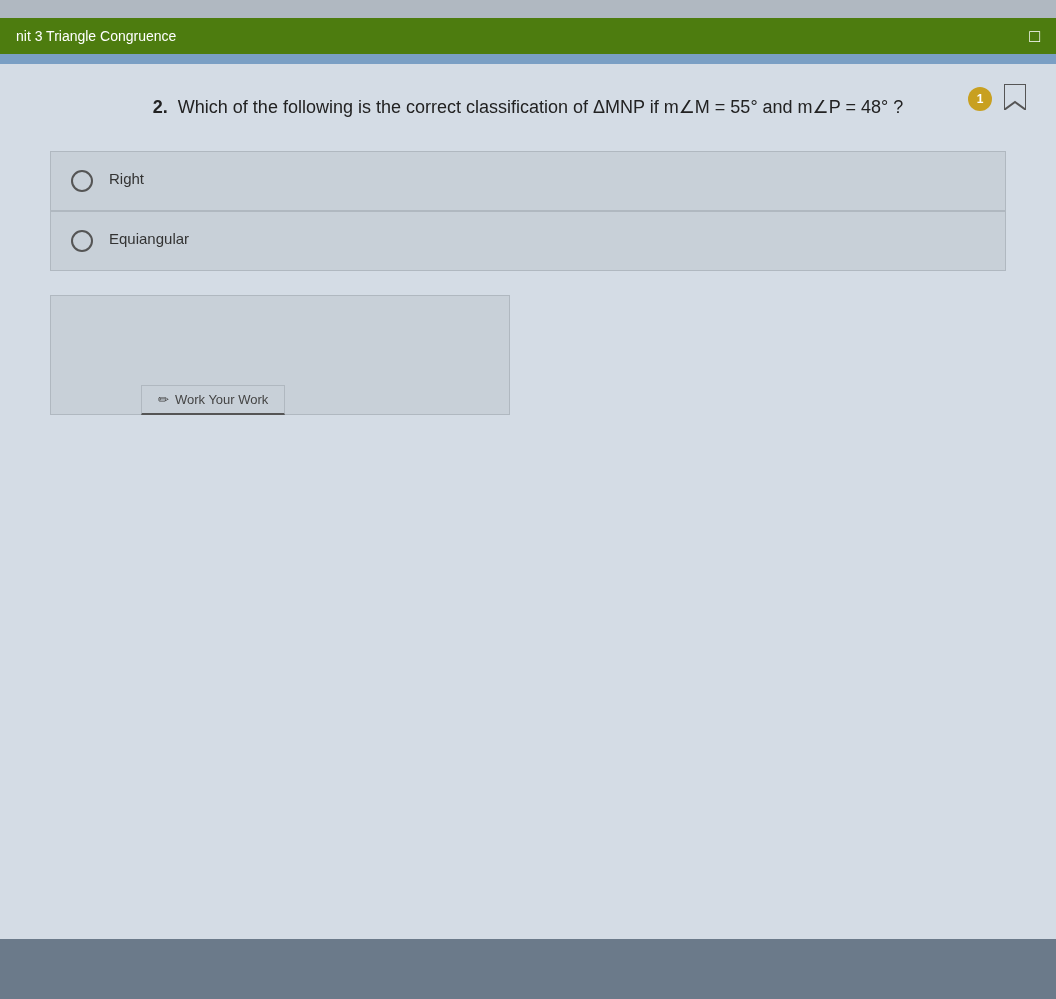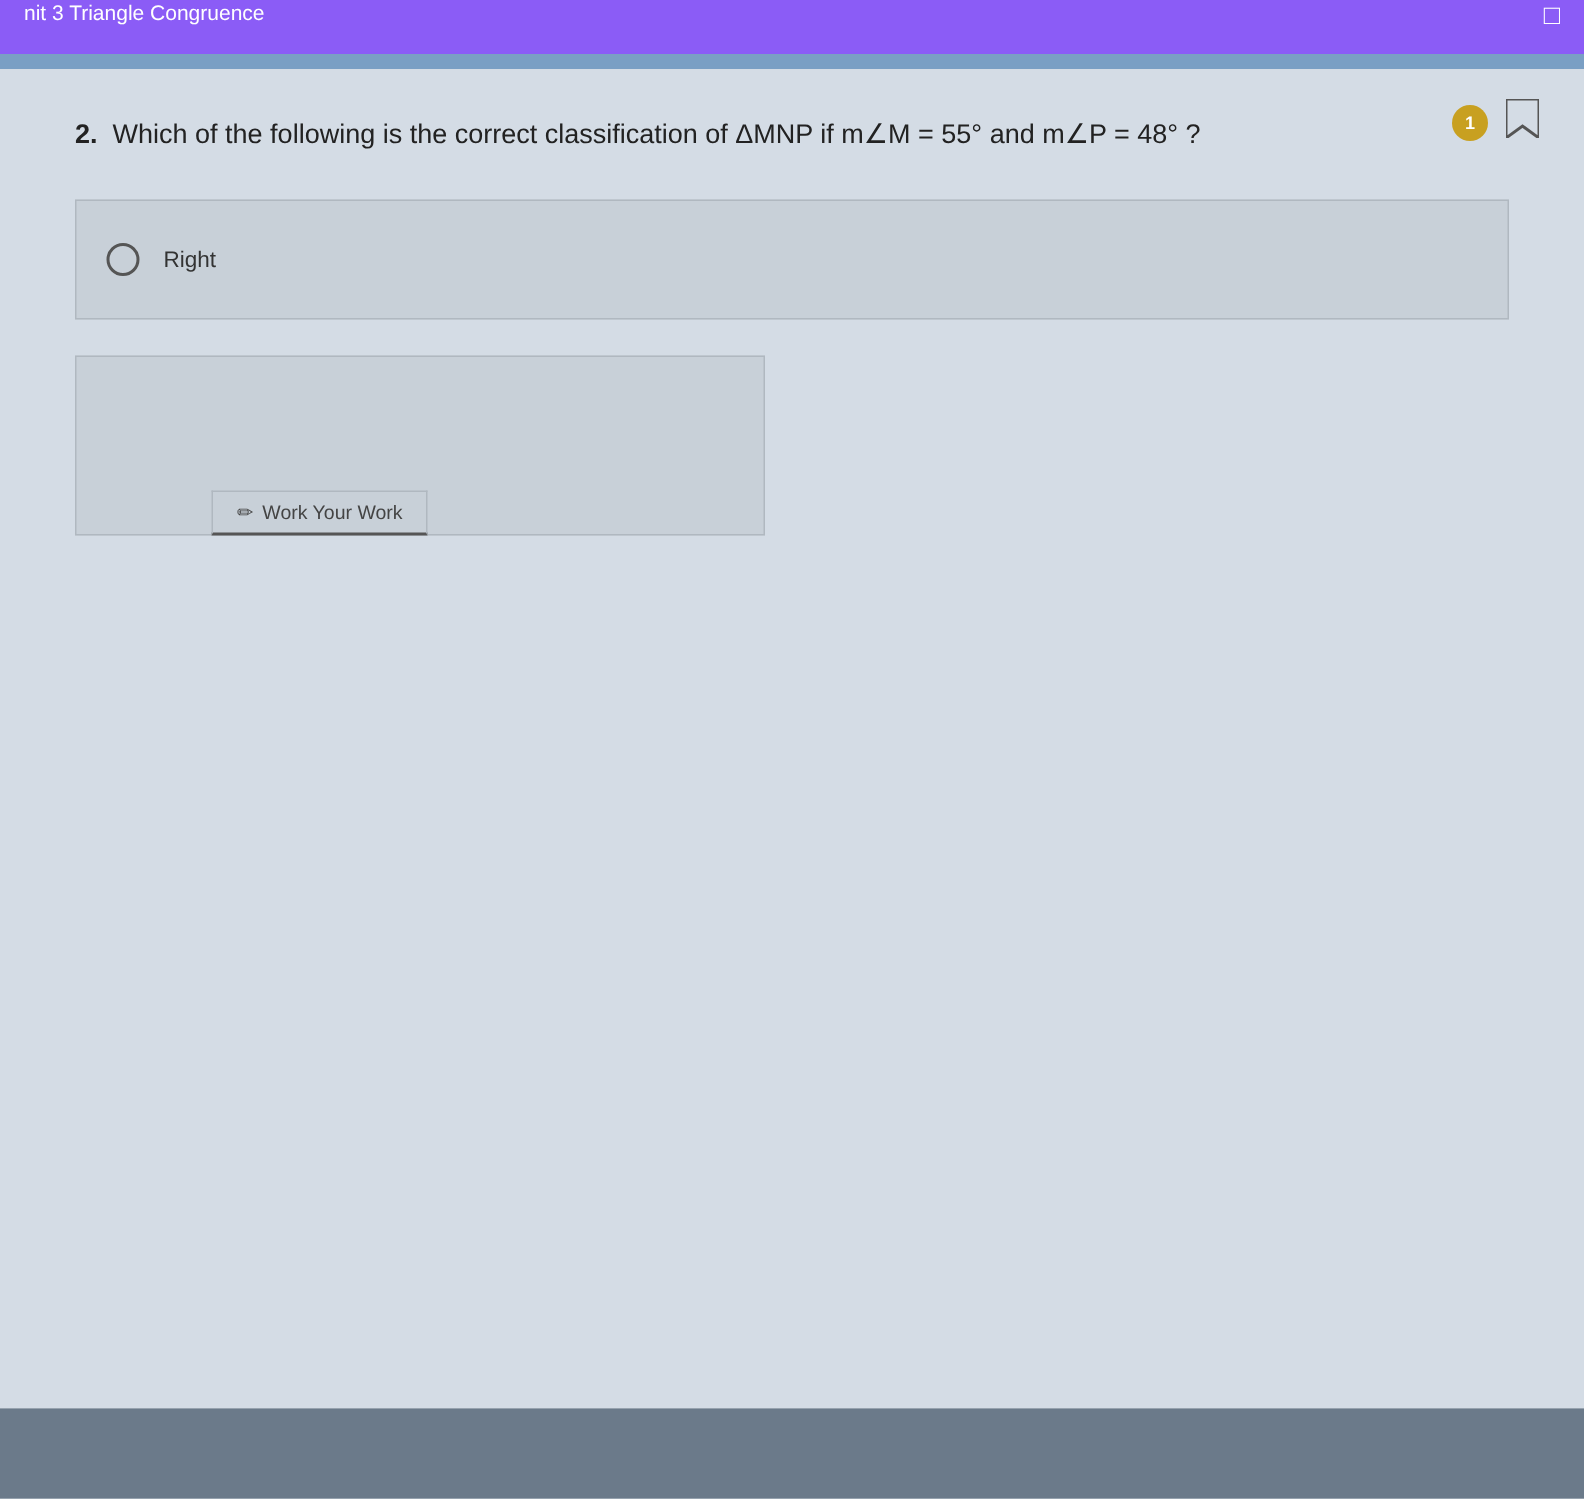--- a/index.html
+++ b/index.html
@@ -12,24 +12,25 @@
       width: 1056px;
       height: 999px;
       background-color: #b0b8c1;
       font-family: Arial, sans-serif;
       overflow: hidden;
     }
 
     .header-bar {
       width: 100%;
       height: 36px;
-      background-color: #8b5cf6;
-      display: flex;
-      align-items: flex-start;
+      background-color: #4d7c0f;
+      display: flex;
+      align-items: center;
       padding: 0 16px;
+      margin-top: 18px;
     }
 
     .header-title {
       color: white;
       font-size: 14px;
       font-weight: 500;
     }
 
     .header-icons {
       margin-left: auto;
@@ -81,35 +82,36 @@
       color: #222;
       margin-bottom: 8px;
       display: inline;
     }
 
     .question-text {
       font-size: 18px;
       color: #222;
       line-height: 1.5;
       margin-bottom: 30px;
+      text-align: center;
     }
 
     .options-container {
       display: flex;
       flex-direction: column;
       gap: 0;
       margin-bottom: 24px;
     }
 
     .option-row {
       display: flex;
-      align-items: center;
+      align-items: flex-start;
       background-color: #c8d0d8;
       border: 1px solid #b0b8c0;
-      padding: 28px 20px;
+      padding: 18px 20px;
       cursor: pointer;
       gap: 16px;
     }
 
     .radio-circle {
       width: 22px;
       height: 22px;
       border-radius: 50%;
       border: 2px solid #555;
       background-color: transparent;
@@ -202,20 +204,24 @@
 
   <div class="options-container">
 
     <div class="option-row">
       <div class="radio-circle"></div>
       <span class="option-label">Right</span>
     </div>
 
 
 
+    <div class="option-row">
+      <div class="radio-circle"></div>
+      <span class="option-label">Equiangular</span>
+    </div>
 
   </div>
 
   <div class="work-box">
     <div class="show-work-tab">
       <span class="pencil-icon">✏</span>
       <span>Work Your Work</span>
     </div>
   </div>
 

